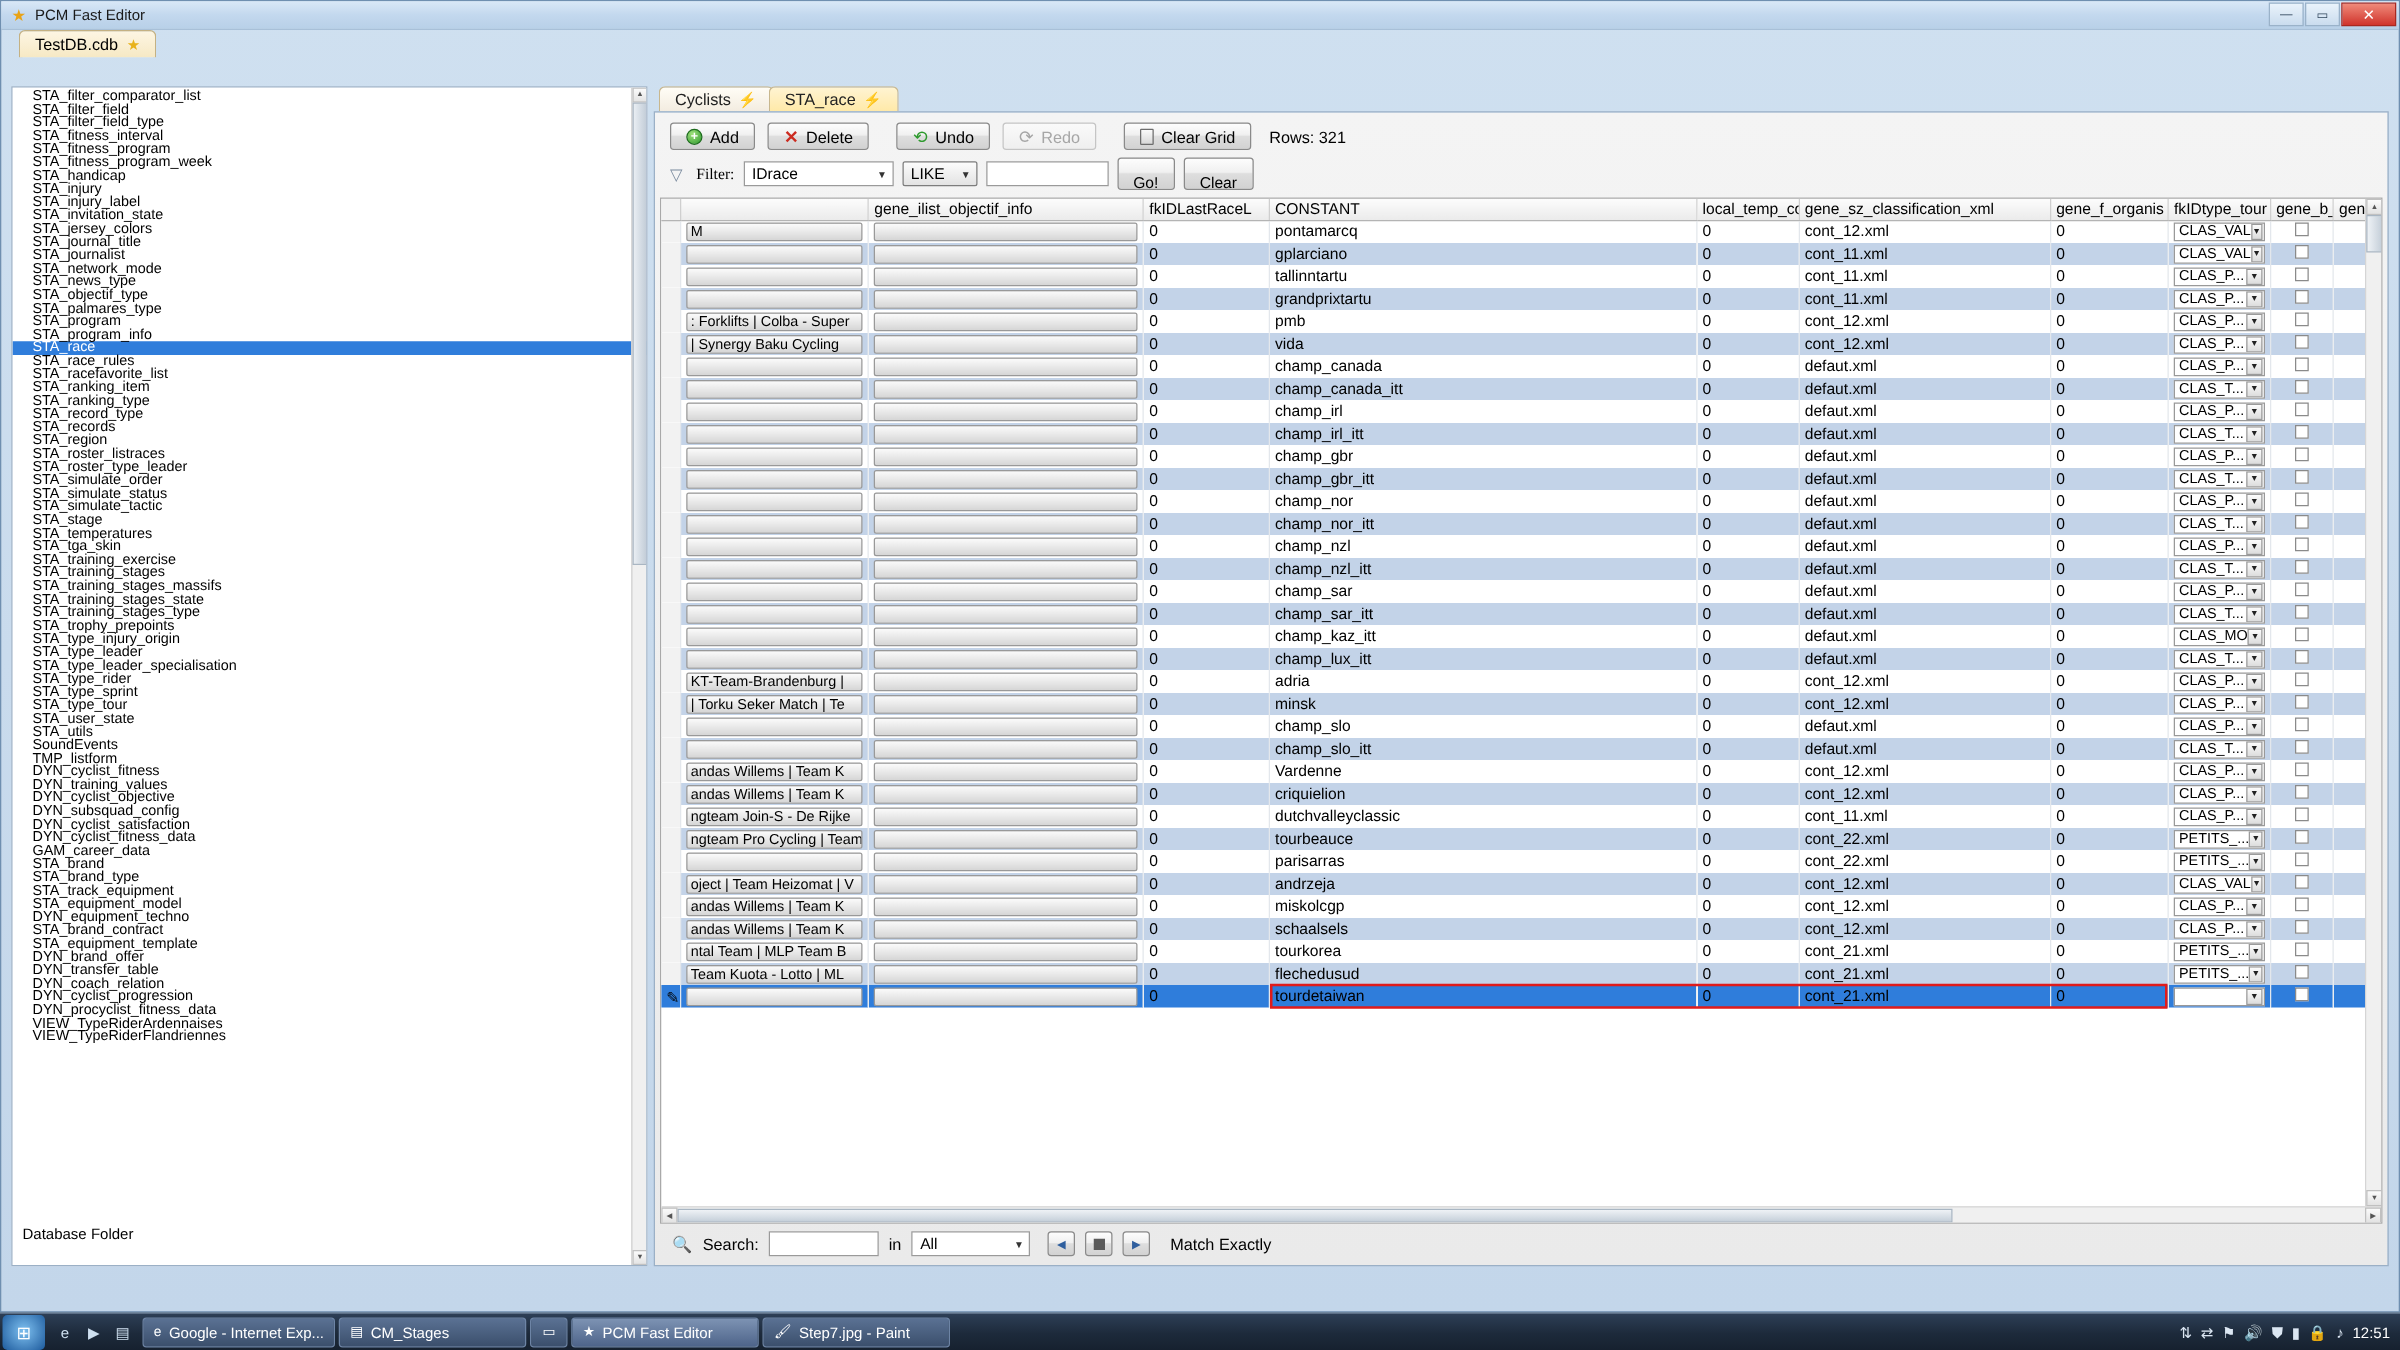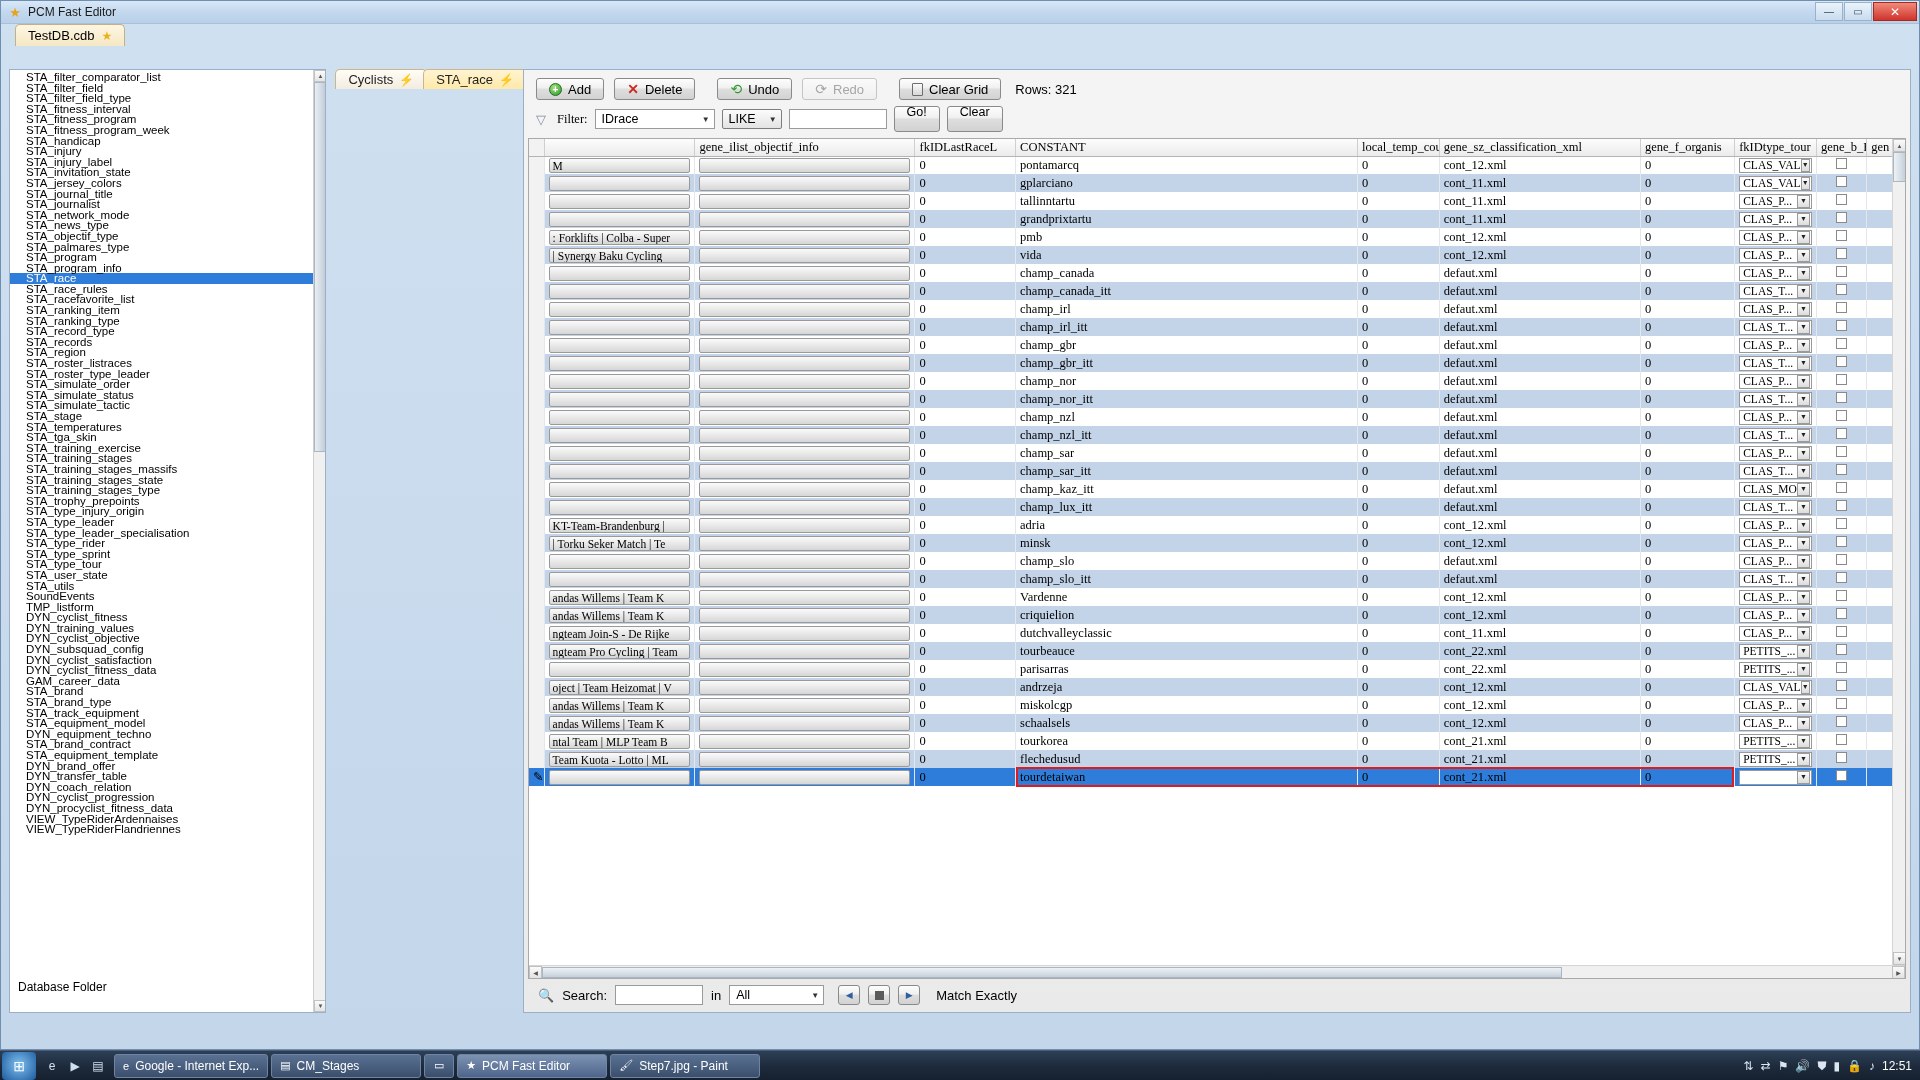--- a/index.html
+++ b/index.html
@@ -84,21 +84,21 @@
   }
   .ls-down{ position:absolute; bottom:0; }
   .ls-thumb{
     position:absolute; top:12px; left:0; width:12px; height:370px;
     background:linear-gradient(90deg,#e9eef3,#c3cdd8); border:1px solid #a9b6c3;
   }
   .left-bottom-label{
     position:absolute; left:8px; bottom:18px; font-size:12px; color:#000;
   }
   
-  .right-panel{ flex:1; margin-left:5px; display:flex; flex-direction:row; }
+  .right-panel{ flex:1; margin-left:5px; display:flex; flex-direction:column; }
   .tabs-row{ display:flex; align-items:flex-end; height:20px; padding-left:4px; }
   .gtab{
     display:flex;align-items:center;gap:6px;
     padding:2px 12px;
     border:1px solid #c8b78e; border-bottom:none; border-radius:5px 5px 0 0;
     font-size:13px; background:linear-gradient(180deg,#fffdf6,#f3ece0);
     color:#222; margin-right:-4px;
   }
   .gtab.active{ background:linear-gradient(180deg,#fff4d2,#ffe9a8); }
   .bolt{ color:#f2c014; font-size:12px; }
@@ -141,21 +141,21 @@
     width:46px; background:linear-gradient(180deg,#fcfcfc,#e3e3e3);
     border:1px solid #7d7d7d; border-radius:2px;
   }
   .textinput{
     height:20px; width:98px; border:1px solid #9a9a9a; background:#fff;
     font-size:12.5px; padding:0 4px;
   }
   .sbtn{
     height:21px; padding:12px 12px; border:1px solid #8a8a8a; border-radius:3px;
     background:linear-gradient(180deg,#fdfdfd 0%,#f0f0f0 45%,#dedede 50%,#d2d2d2 100%);
-    font-size:12.5px; display:flex;align-items:flex-end;
+    font-size:12.5px; display:flex;align-items:flex-start;
   }
   
   .grid-wrap{
     flex:1; border:1px solid #a9a9a9; background:#fff;
     display:flex;flex-direction:column; overflow:hidden; position:relative;
   }
   table.grid{ border-collapse:collapse; table-layout:fixed; width:1376px; }
   table.grid th{
     height:17px; font-weight:normal; font-size:12.5px; text-align:left;
     background:linear-gradient(180deg,#fcfcfc,#ebebeb);
@@ -407,21 +407,21 @@
           <input class="textinput" value="" style="">
           <div class="sbtn">
             <span>Go!</span>
           </div>
           <div class="sbtn">
             <span>Clear</span>
           </div>
         </div>
 
         <div class="grid-wrap">
-          <div style="flex:1; overflow:hidden; position:relative;font-family:Liberation Serif, serif;">
+          <div style="flex:1; overflow:hidden; position:relative;">
             <table class="grid">
               <colgroup>
                 <col style="width:12px">
                   <col style="width:120px">
                   <col style="width:175px">
                 <col style="width:80px">
                   <col style="width:272px">
                   <col style="width:65px">
                 <col style="width:160px">
                   <col style="width:75px">

